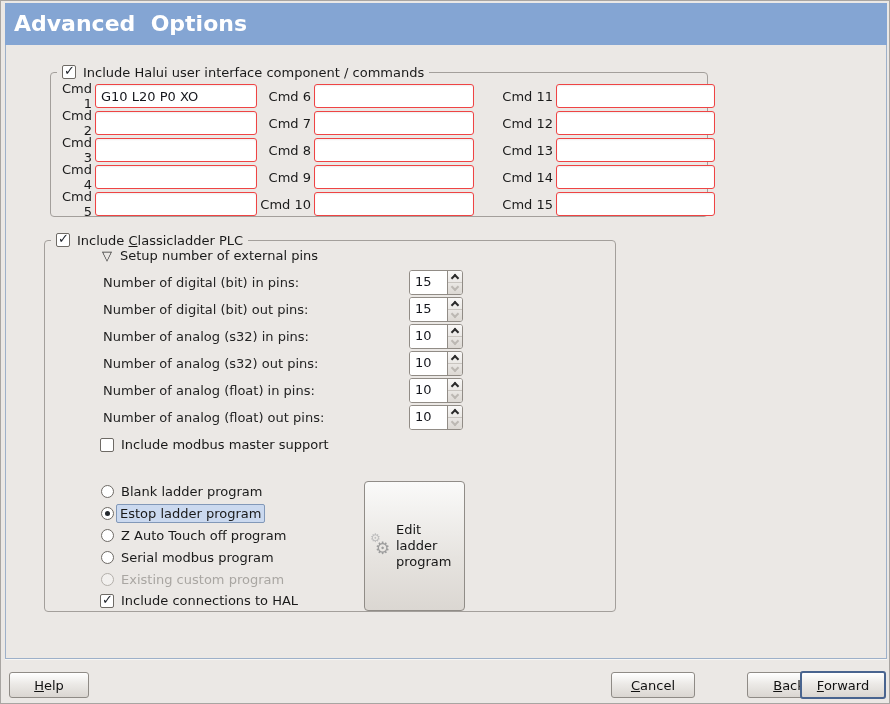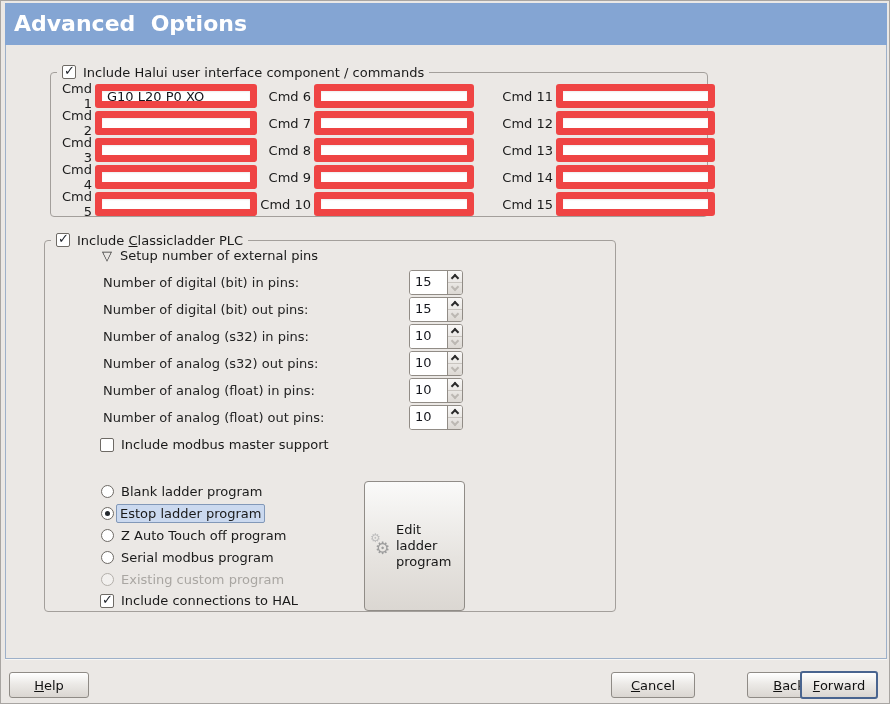--- a/index.html
+++ b/index.html
@@ -55,21 +55,21 @@
     background:#ffffff; border:1px solid #6e6a65; flex:0 0 auto;
   }
   .radio.selected::after {
     content:""; position:absolute; left:3px; top:3px; width:5px; height:5px;
     border-radius:50%; background:#24282e;
   }
   .radio.disabled { border-color:#b3afaa; background:#f2f0ee; }
 
   
   .entry {
-    height:24px; background:#ffffff; border:7px solid #ef4444; border-radius:3px;
+    height:24px; background:#ffffff; border:1px solid #ef4444; border-radius:3px;
     font-family:"DejaVu Sans", sans-serif; font-size:13px; color:#14161c;
     padding:0 5px; box-shadow:inset 0 1px 2px rgba(0,0,0,0.07); outline:none;
   }
 
   
   .halui-grid {
     position:absolute; left:2px; top:11px; display:flex; align-items:center;
   }
   .cmd-col { display:flex; flex-direction:column; row-gap:3px; }
   .cmd-cell { display:flex; align-items:center; height:24px; }
@@ -375,17 +375,17 @@
 
   <button class="btn" style="left:8px; top:671px; width:80px; height:26px;">
     <span><span class="mn">H</span><span>elp</span></span>
   </button>
   <button class="btn" style="left:610px; top:671px; width:84px; height:26px;">
     <span><span class="mn">C</span><span>ancel</span></span>
   </button>
   <button class="btn" style="left:705px; top:671px; width:84px; height:26px;margin-left:41px;">
     <span><span class="mn">B</span><span>ack</span></span>
   </button>
-  <button class="btn focus-ring" style="left:799px; top:670px; width:78px; height:28px;">
+  <button class="btn focus-ring" style="left:799px; top:670px; width:86px; height:28px;">
     <span><span class="mn">F</span><span>orward</span></span>
   </button>
 
 </div>
 
 </body></html>

